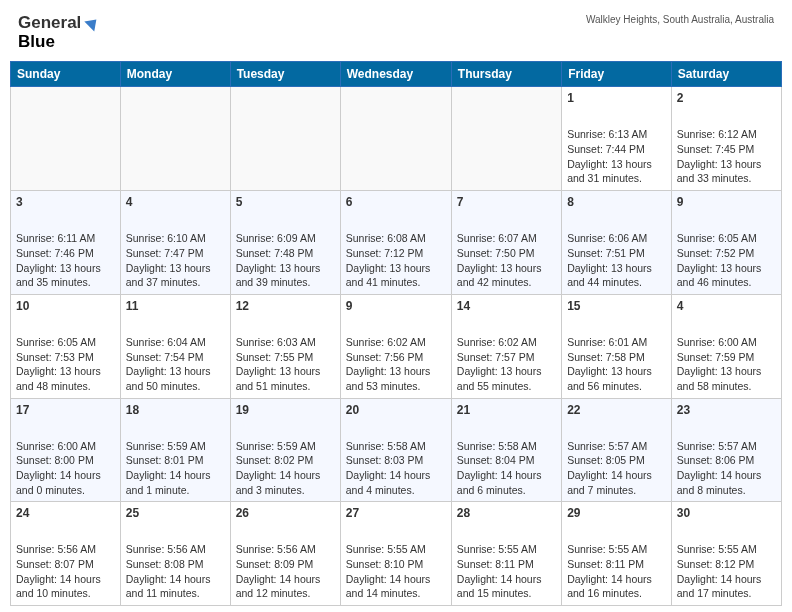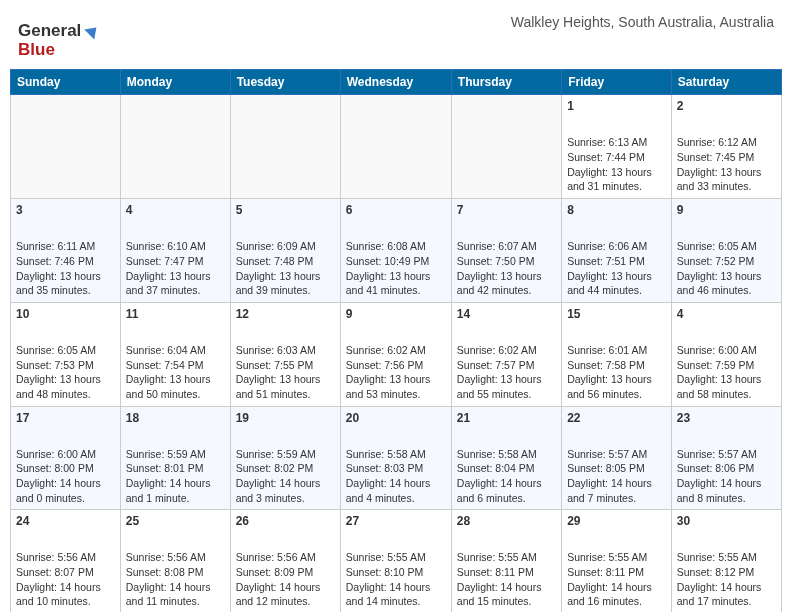--- a/index.html
+++ b/index.html
@@ -18,32 +18,31 @@
       padding: 4px 8px;
     }
     .logo {
       display: flex;
       flex-direction: column;
       align-items: flex-start;
     }
     .logo-row {
       display: flex;
       align-items: center;
-      margin-top: 8px;
     }
     .title-block {
       text-align: right;
     }
     .main-title {
       font-size: 32px;
       font-weight: normal;
       color: #333;
     }
     .subtitle {
-      font-size: 14px;
+      font-size: 10px;
       color: #555;
     }
     .calendar {
       width: 100%;
       border-collapse: collapse;
       font-size: 11px;
     }
     .calendar th {
       background: #0369a1;
       color: #fff;
@@ -87,21 +86,21 @@
 </head>
 <body>
 
 <div class="header">
   <div class="logo">
     <div class="logo-row">
       <div>
         <div style="font-size:17px;font-weight:bold;color:#333;line-height:1.1;">
           <span style="color:#333;">General</span><span style="display:inline-block;width:0;height:0;border-left:7px solid transparent;border-right:7px solid transparent;border-bottom:10px solid #3a7dc9;transform:rotate(45deg) translate(2px,-2px);margin-left:2px;"></span>
         </div>
-        <div style="font-size:17px;font-weight:bold;color:#b91c1c;line-height:1.1;">Blue</div>
+        <div style="font-size:17px;font-weight:bold;color:#000000;line-height:1.1;">Blue</div>
       </div>
     </div>
   </div>
   <div class="title-block">
     <div class="subtitle">Walkley Heights, South Australia, Australia</div>
   </div>
 </div>
 
 <table class="calendar">
   <thead>
@@ -155,21 +154,21 @@
         <td>
           <span class="day-num">5</span>
           <div class="day-info" style="white-space: pre-line;">Sunrise: 6:09 AM
 Sunset: 7:48 PM
 Daylight: 13 hours
 and 39 minutes.</div>
         </td>
         <td>
           <span class="day-num">6</span>
           <div class="day-info" style="white-space: pre-line;">Sunrise: 6:08 AM
-Sunset: 10:49 PM
+Sunset: 7:12 PM
 Daylight: 13 hours
 and 41 minutes.</div>
         </td>
         <td>
           <span class="day-num">7</span>
           <div class="day-info" style="white-space: pre-line;">Sunrise: 6:07 AM
 Sunset: 7:50 PM
 Daylight: 13 hours
 and 42 minutes.</div>
         </td>

